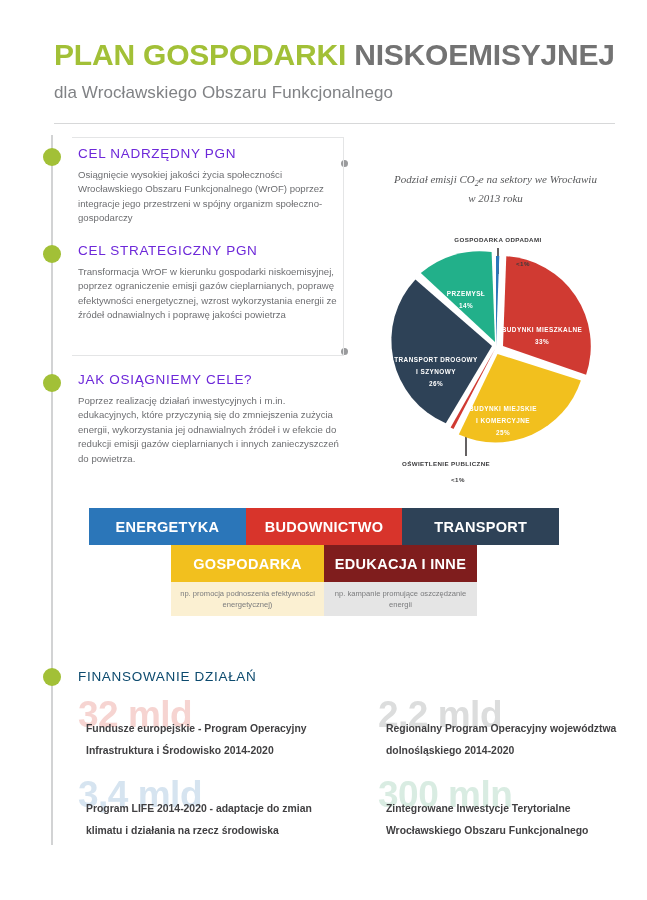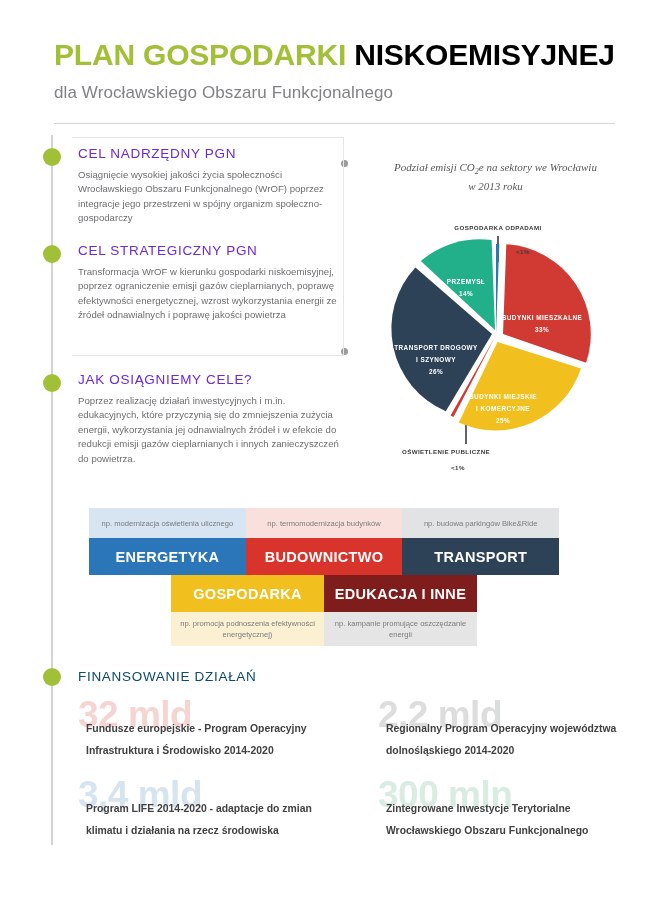--- a/index.html
+++ b/index.html
@@ -6,21 +6,21 @@
   html,body{ background:#ffffff; }
   body{
     width:647px; height:900px; position:relative; overflow:hidden;
     font-family:"Liberation Sans", sans-serif;
     color:#58595b;
   }
   
   #header{ position:absolute; left:54px; top:38px; width:560px; }
   #title{ font-size:30px; font-weight:bold; letter-spacing:-0.2px; white-space:nowrap; }
   #title .g{ color:#a2c037; }
-  #title .d{ color:#000000; }
+  #title .d{ color:#737373; }
   #subtitle{
     margin-top:11px; font-size:17px; color:#808285; font-weight:normal;
     letter-spacing:0.1px;
   }
   #headrule{
     position:absolute; left:54px; top:123px; width:561px; height:1px; background:#d7d8d9;
   }
   
   #timeline{
     position:absolute; left:51px; top:135px; width:2px; height:710px; background:#d2d3d4;
@@ -39,21 +39,21 @@
     margin-bottom:7px;
   }
   .block p{
     font-size:9.6px; line-height:14.4px; color:#6d6e71; letter-spacing:0.02px;
   }
   #framebox{
     position:absolute; left:72px; top:137px; width:272px; height:219px;
     border:1px solid #e4e5e6; border-left:none;
   }
   
-  #chart{ position:absolute; left:358px; top:160px; width:275px; height:310px; }
+  #chart{ position:absolute; left:358px; top:172px; width:275px; height:310px; }
   #chart-title{
     text-align:center; font-style:italic; font-size:11px; color:#58595b;
     line-height:15px; font-family:"Liberation Serif", serif;
   }
   #chart-title sub{ font-size:8px; }
   .pie-wrap{ position:absolute; left:28px; top:62px; width:220px; height:222px; }
   svg.pie{ display:block; overflow:visible; }
   .slice-lbl{
     font-family:"Liberation Sans", sans-serif; font-size:6.4px; font-weight:bold;
     fill:#ffffff; letter-spacing:0.45px; text-anchor:middle;
@@ -175,25 +175,20 @@
       <text class="callout-lbl" x="137" y="32">&lt;1%</text>
 
       <text class="callout-lbl" x="60" y="232">OŚWIETLENIE PUBLICZNE</text>
       <text class="callout-lbl" x="72" y="248">&lt;1%</text>
     </svg>
   </div>
 </div>
 
 <div id="sectors">
 
-  <div class="srow">
-    <div class="scell scap" style="flex:1; background:#d7e4f1">np. modernizacja oświetlenia ulicznego</div>
-    <div class="scell scap" style="flex:1; background:#fae0dd">np. termomodernizacja budynków</div>
-    <div class="scell scap" style="flex:1; background:#e2e3e4">np. budowa parkingów Bike&amp;Ride</div>
-  </div>
 
   <div class="srow">
     <div class="scell smain" style="flex:1; background:#2b76b9">ENERGETYKA</div>
     <div class="scell smain" style="flex:1; background:#d8342b">BUDOWNICTWO</div>
     <div class="scell smain" style="flex:1; background:#2e4257">TRANSPORT</div>
   </div>
 
   <div class="srow">
     <div class="pad-l"></div>
     <div class="scell smain" style="flex:1; background:#f2c01e">GOSPODARKA</div>

